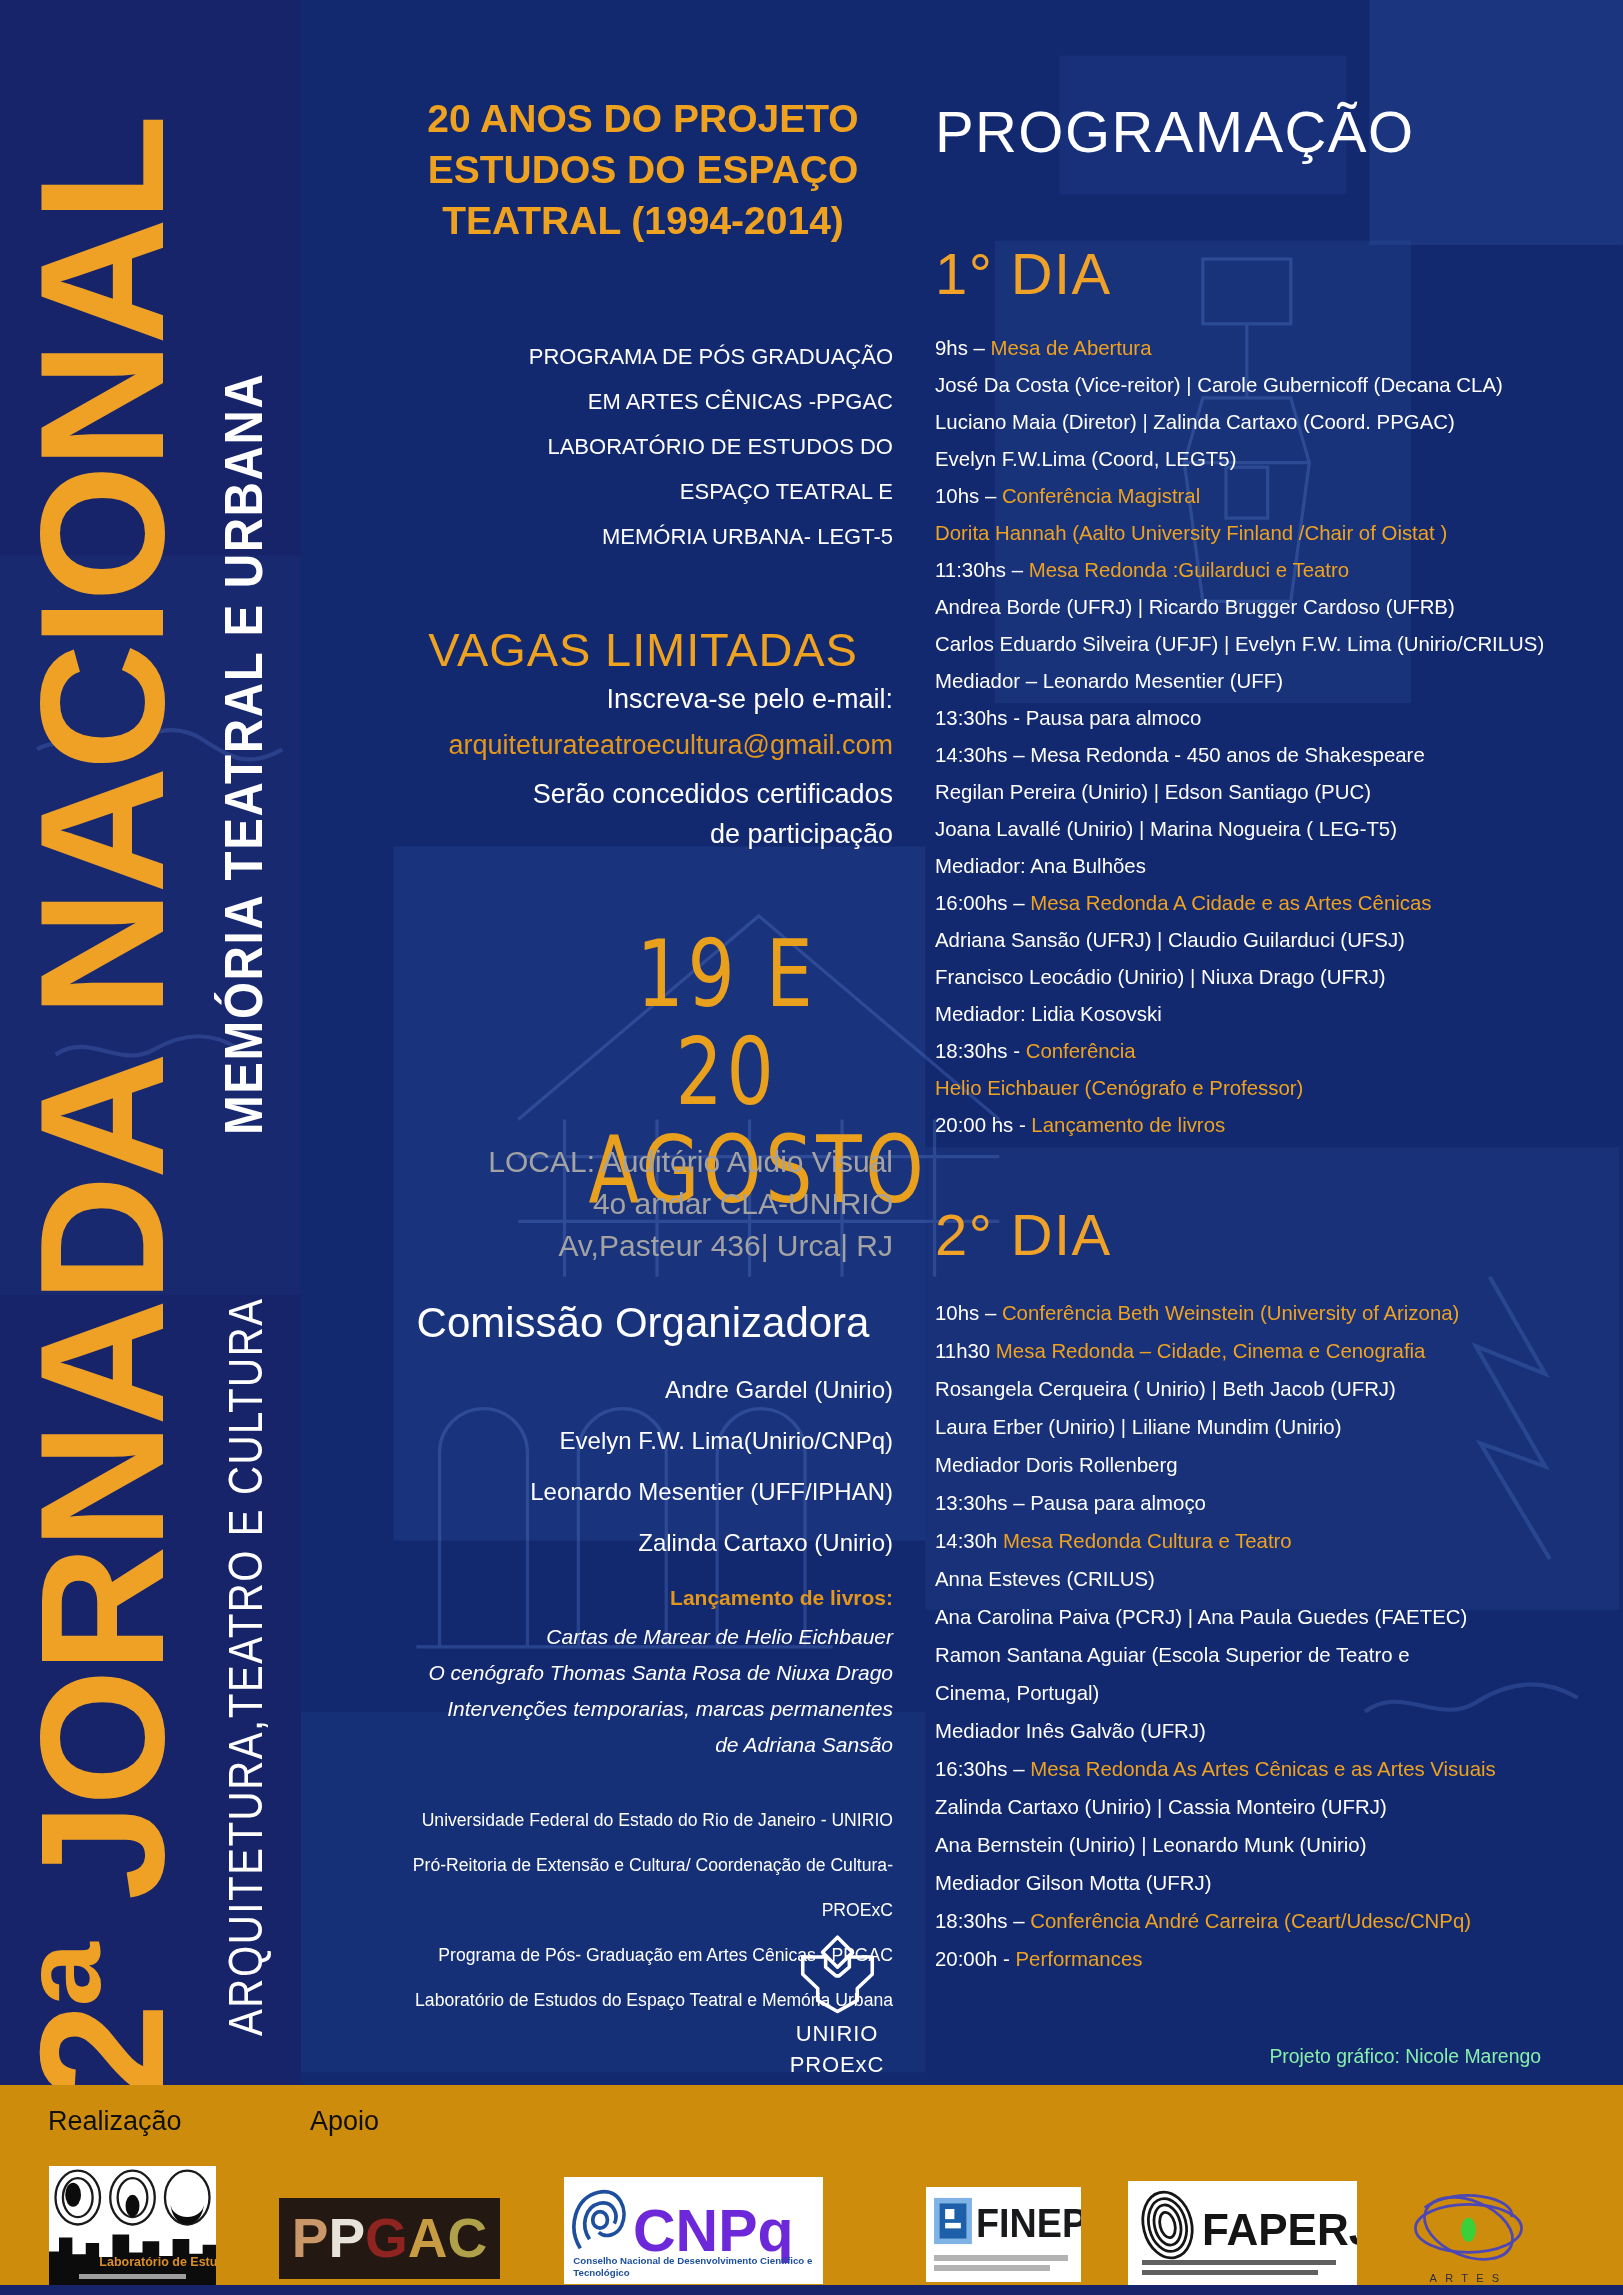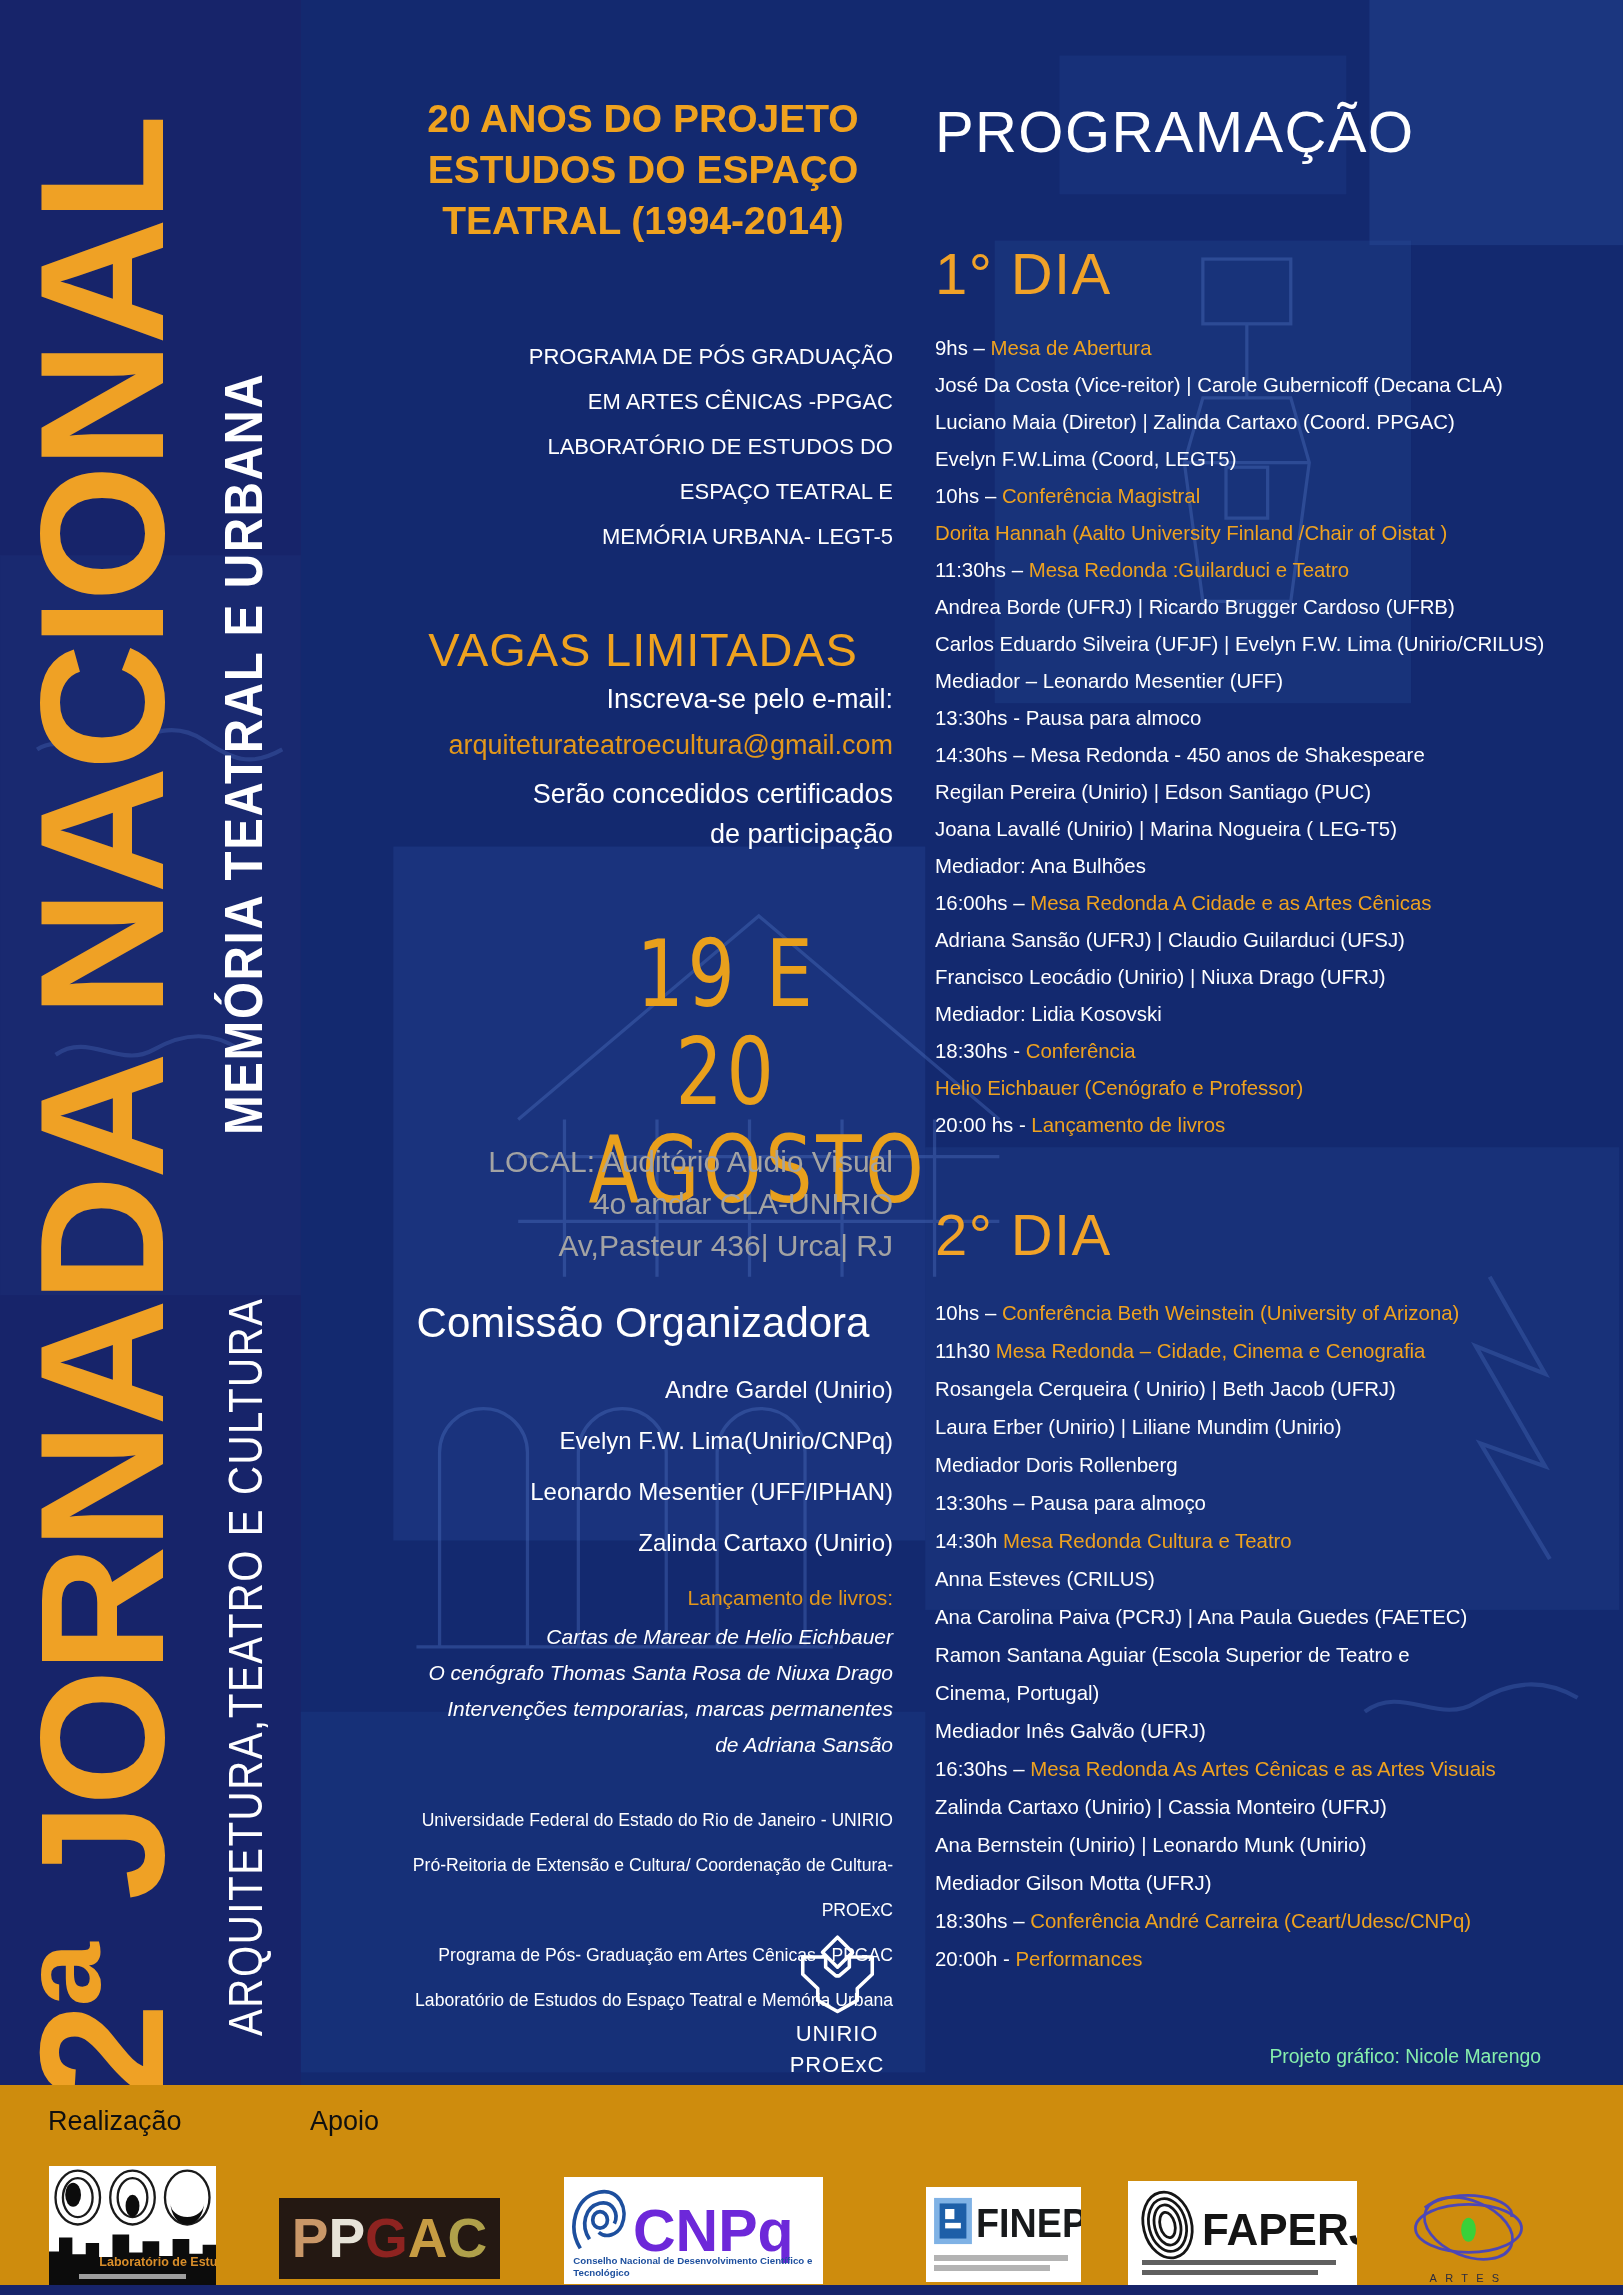--- a/index.html
+++ b/index.html
@@ -35,21 +35,21 @@
   #vagas{top:622px; text-align:center; color:#EFA21F; font-size:47px; letter-spacing:0.9px;}
   #inscreva{top:684px; text-align:right; font-size:27px;}
   #email{top:730px; left:379px; width:514px; text-align:right; color:#E3971B; font-size:27px;}
   #certificados{top:774px; text-align:right; font-size:27px; line-height:40px;}
   #date-block{left:546px; width:361px; top:925px; text-align:center; color:#E9A01C;
       font-family:"DejaVu Sans", sans-serif; font-size:93px; line-height:98px; letter-spacing:4.6px;}
   #date-block .squeeze{display:inline-block; transform:scaleX(.8);}
   #local-block{top:1141px; text-align:right; color:#a3a3a3; font-size:30px; line-height:42px;}
   #comissao-title{top:1299px; text-align:center; font-size:42px;}
   #comissao-list{top:1364px; text-align:right; font-size:24px; line-height:51px;}
-  #lancamento-title{top:1586px; text-align:right; color:#E3971B; font-weight:normal; font-size:21px;}
+  #lancamento-title{top:1586px; text-align:right; color:#E3971B; font-weight:bold; font-size:21px;}
   #livros{top:1619px; text-align:right; font-style:italic; font-size:21px; line-height:36px;}
   #institutions{top:1798px; text-align:right; font-size:17.6px; line-height:45px;}
   #unirio-block{left:763px; width:148px; top:1934px; text-align:center; color:#fff;}
   #unirio-block .lbl{font-size:22px; line-height:30.5px; letter-spacing:0.9px;}
   
   .right-col{left:935px; width:680px; color:#fff;}
   #prog-title{top:98px; font-size:58px; letter-spacing:1.4px;}
   #day1-title,#day2-title{color:#F0A228; font-size:58px; letter-spacing:1.4px;}
   #day1-title{top:240px;}
   #day2-title{top:1201px;}

